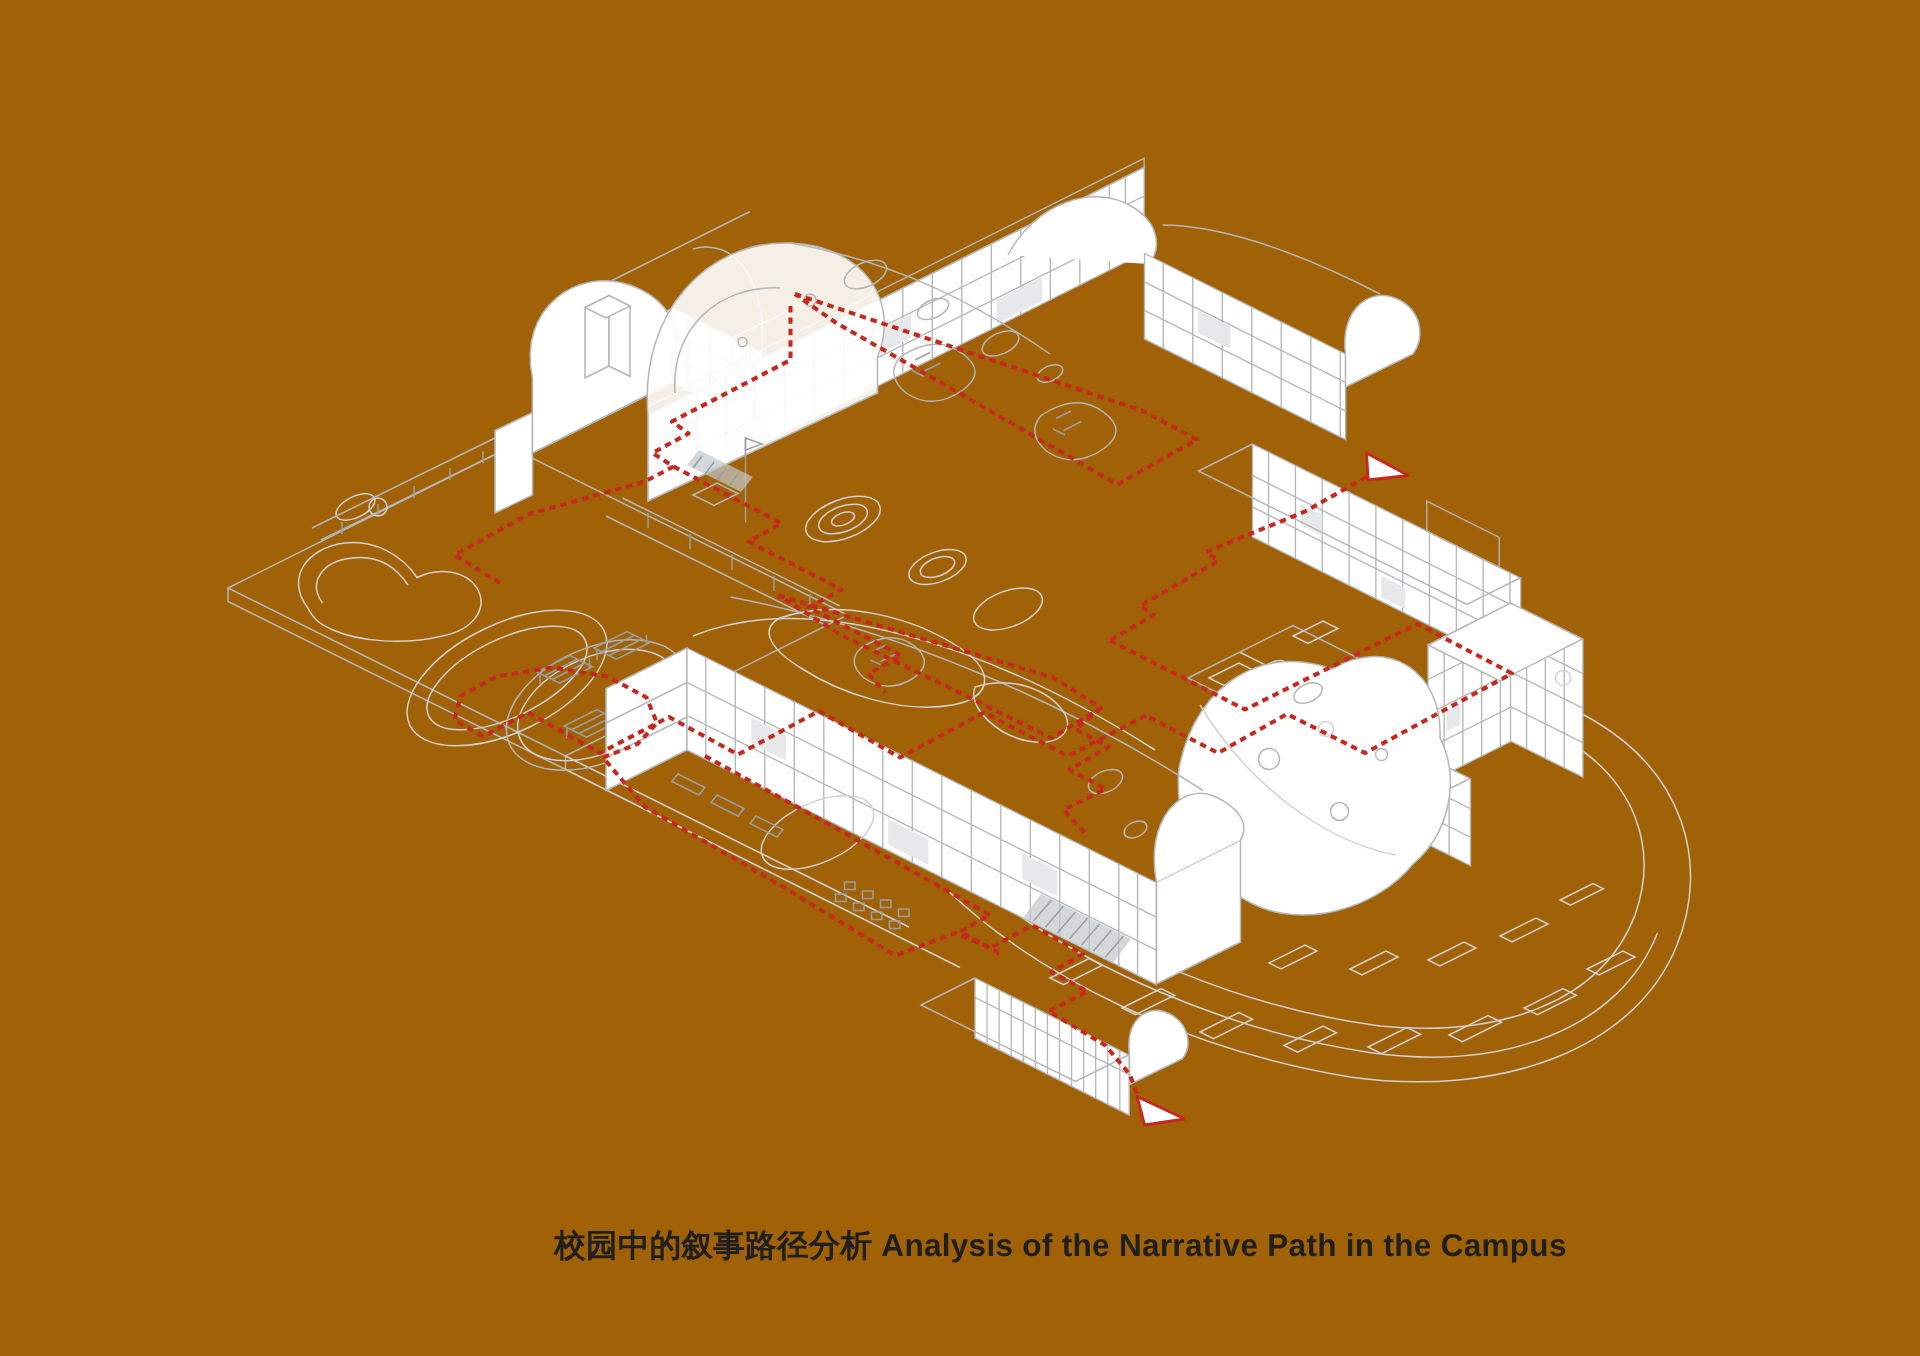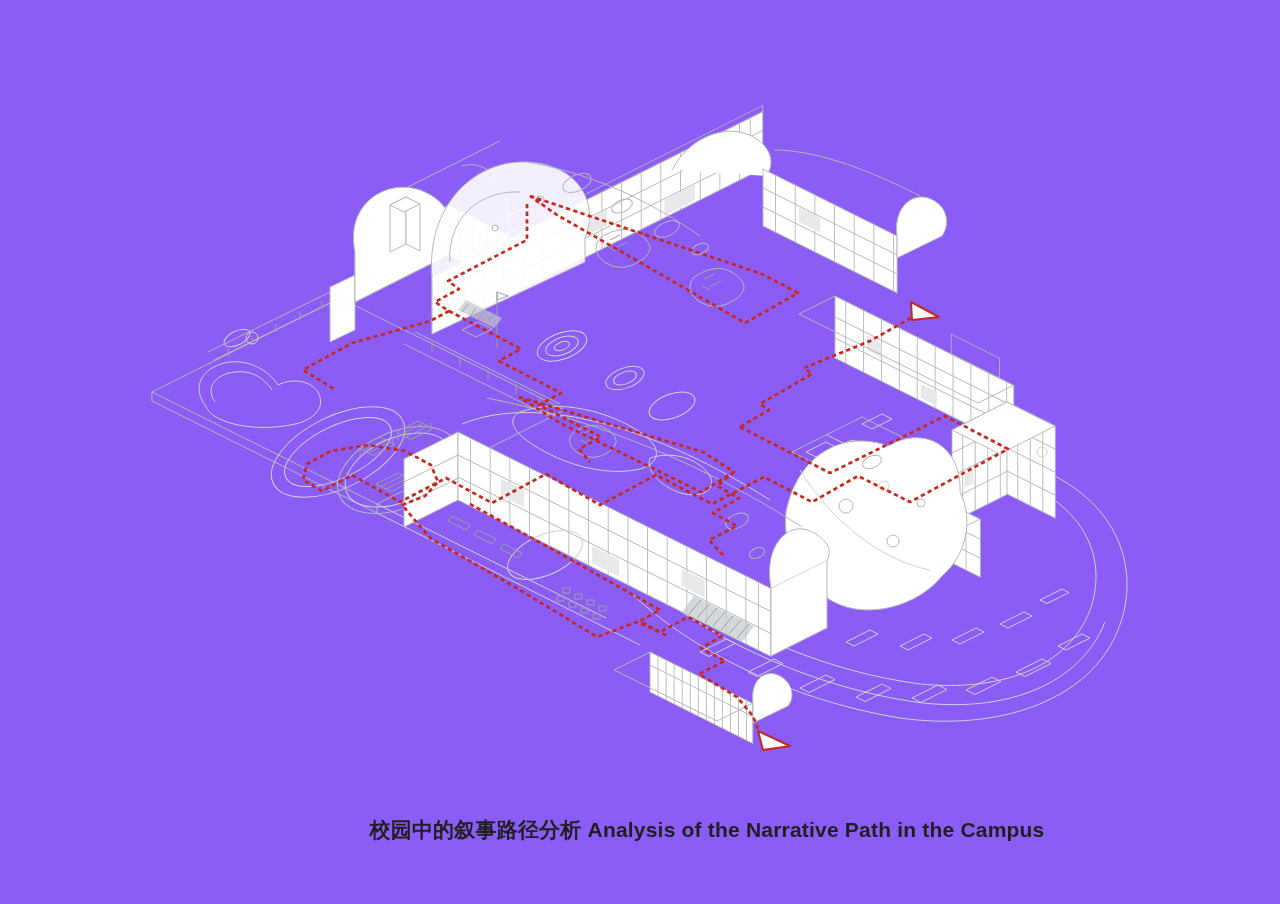--- a/index.html
+++ b/index.html
@@ -1,16 +1,16 @@
 <!DOCTYPE html>
 <html><head>
 <meta charset="utf-8">
 <style>
   html,body{margin:0;padding:0;background:#ffffff;}
-  .stage{position:relative;width:1280px;height:904px;background:#8b5cf6;overflow:hidden;
+  .stage{position:relative;width:1280px;height:904px;background:#a16207;overflow:hidden;
          font-family:"Liberation Sans","DejaVu Sans",sans-serif;}
   svg{position:absolute;left:0;top:0;}
   
   .ln{fill:none;stroke:#b4b7b9;stroke-width:1;}
   .lt{fill:none;stroke:#cfd2d3;stroke-width:1;}
   .wf{fill:#ffffff;stroke:#b4b7b9;stroke-width:1;}
   .sh{fill:#e7e8e9;stroke:none;}
   .st{fill:#c3c8ca;opacity:.7;stroke:none;}
   .dk{fill:none;stroke:#9aa0a2;stroke-width:1;}
   .np{fill:none;stroke:#c6281e;stroke-width:2.7;stroke-dasharray:4.3 3.3;stroke-linejoin:round;}

